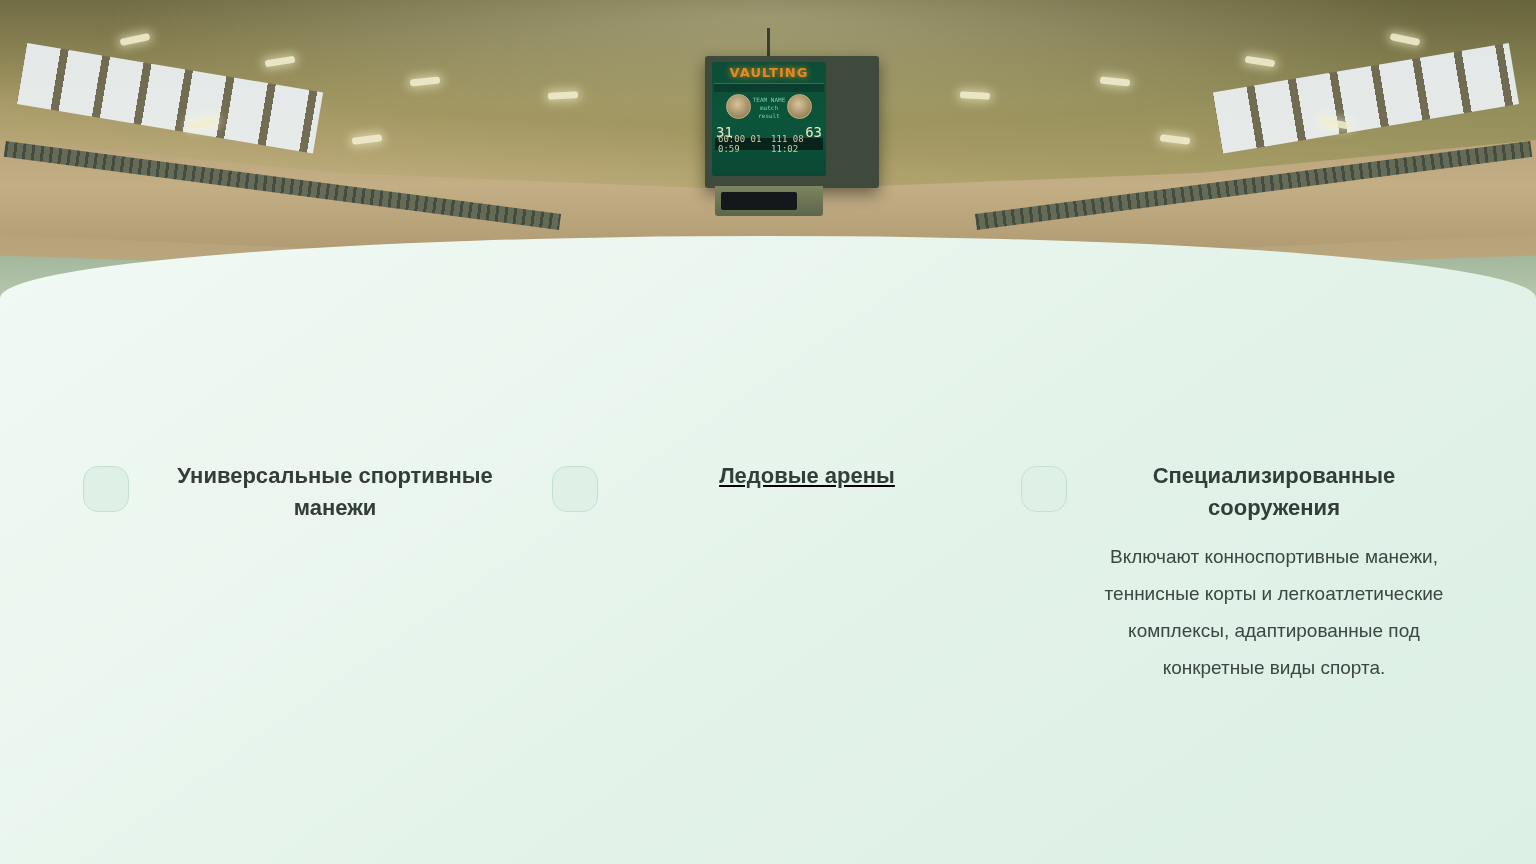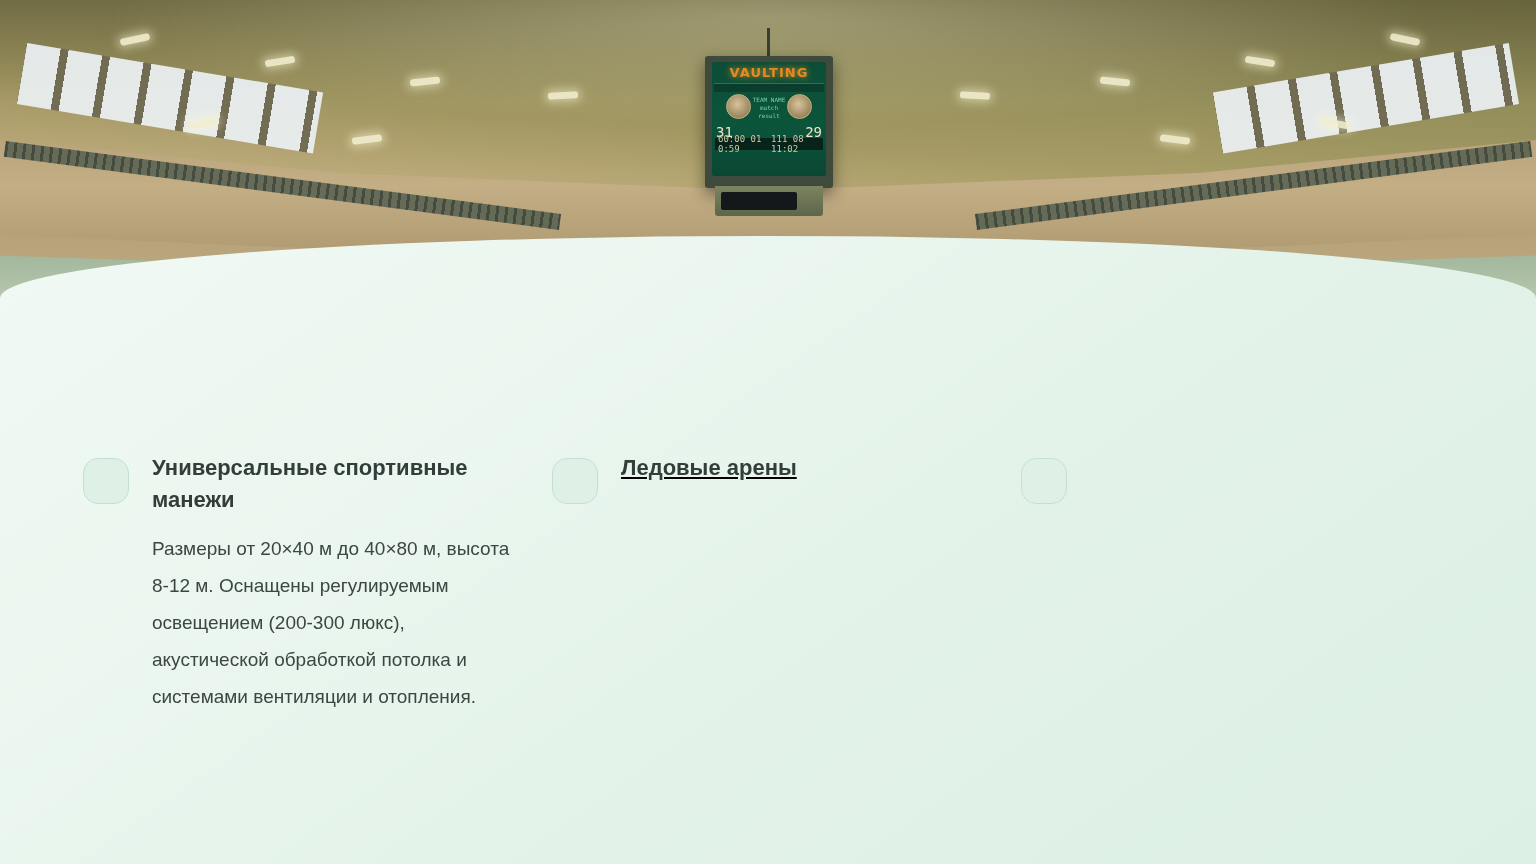--- a/index.html
+++ b/index.html
@@ -158,20 +158,21 @@
     width: 128px;
     height: 160px;
   }
   .sb-body {
     position: absolute;
     left: 0; top: 0;
     width: 128px; height: 132px;
     background: #3e4a3c;
     border-radius: 3px;
     box-shadow: 0 6px 16px rgba(0,0,0,0.45);
+    padding-left: 46px;
   }
   .sb-screen {
     position: absolute;
     left: 7px; top: 6px;
     width: 114px; height: 114px;
     background: linear-gradient(180deg, #0d4d37 0%, #0b553b 55%, #0a4733 100%);
     border-radius: 2px;
     overflow: hidden;
   }
   .sb-title {
@@ -279,22 +280,23 @@
 
   
   .cards {
     position: absolute;
     left: 0;
     top: 452px;
     width: 1536px;
   }
   .card {
     position: absolute;
-    top: 0;
+    top: 8px;
     width: 420px;
+    text-align: center;
   }
   .card.c0 { left: 83px; }
   .card.c1 { left: 552px; }
   .card.c2 { left: 1021px; }
 
   .card-bullet {
     position: absolute;
     left: 0;
     top: 6px;
     width: 46px;
@@ -369,21 +371,21 @@
           <div class="sb-title">VAULTING</div>
           <div class="sb-strip"></div>
           <div class="sb-face l"></div>
           <div class="sb-face r"></div>
           <div class="sb-mid">
             <div>TEAM NAME</div>
             <div>match result</div>
           </div>
           <div class="sb-digits">
             <span>31</span>
-            <span>29</span>
+            <span>63</span>
           </div>
           <div class="sb-digits2">
             <span>60:00 01 0:59</span>
             <span>111 08  11:02</span>
           </div>
         </div>
       </div>
       <div class="sb-base"></div>
       <div class="sb-vent"></div>
     </div>
@@ -391,29 +393,32 @@
 
   <div class="panel"></div>
 
 
   <div class="cards">
 
     <div class="card c0">
       <span class="card-bullet"></span>
       <div class="card-body">
         <h2 class="card-heading">Универсальные спортивные манежи</h2>
-        <p class="card-text">Размеры от 20×40 м до 40×80 м, высота 8-12 м. Оснащены регулируемым освещением (200-300 люкс), акустической обработкой потолка и системами вентиляции и отопления.</p>
       </div>
     </div>
 
     <div class="card c1">
       <span class="card-bullet"></span>
       <div class="card-body">
         <h2 class="card-heading">Ледовые арены</h2>
       </div>
     </div>
 
     <div class="card c2">
       <span class="card-bullet"></span>
+      <div class="card-body">
+        <h2 class="card-heading">Специализированные сооружения</h2>
+        <p class="card-text">Включают конноспортивные манежи, теннисные корты и легкоатлетические комплексы, адаптированные под конкретные виды спорта.</p>
+      </div>
     </div>
 
   </div>
 </div>
 
 </body></html>

